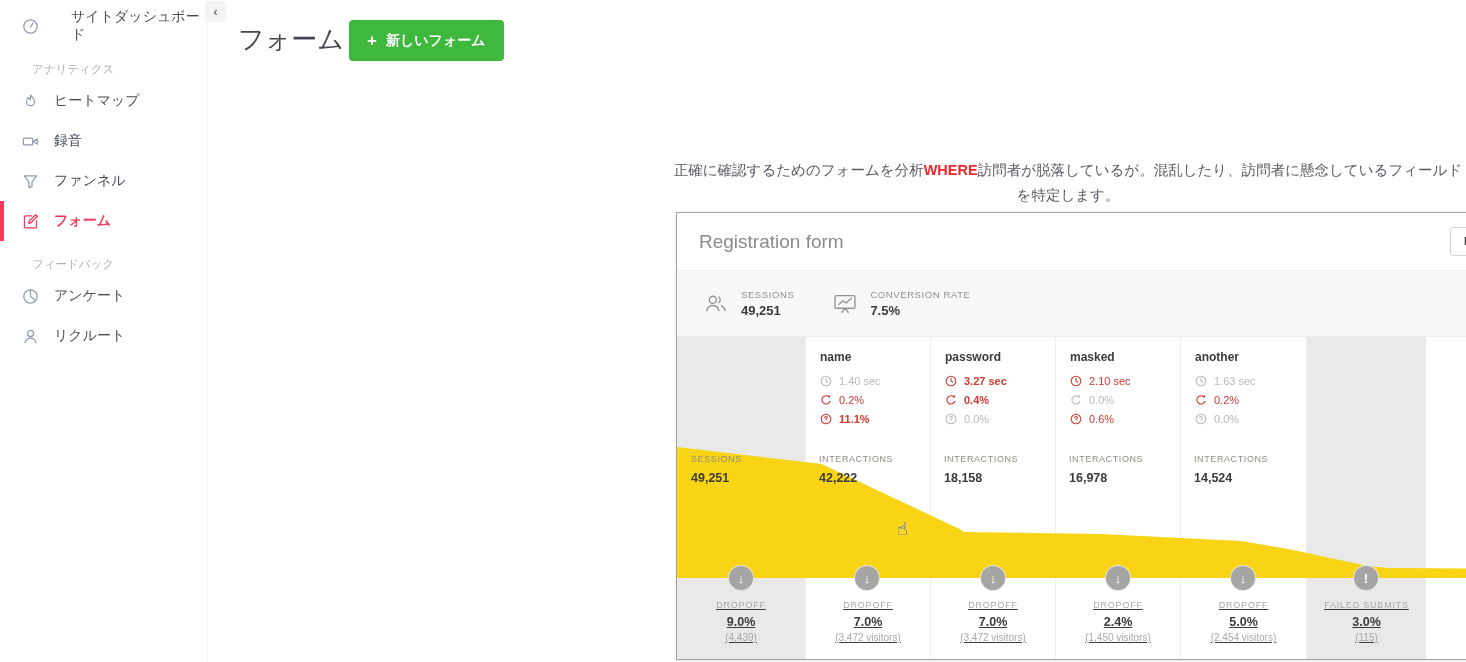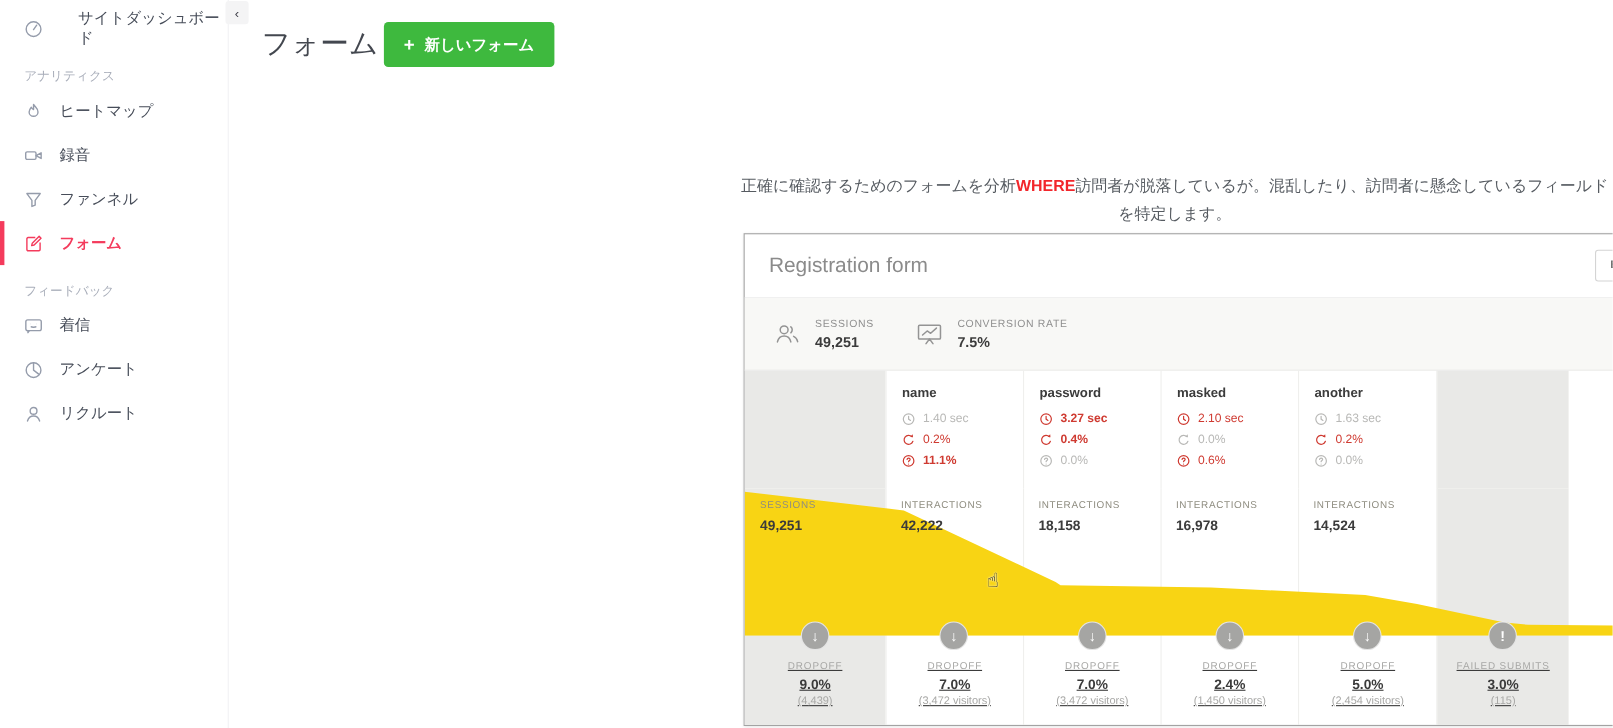--- a/index.html
+++ b/index.html
@@ -11,21 +11,21 @@
   
   .sidebar { position:absolute; left:0; top:0; width:208px; height:662px; background:#fff; border-right:1px solid #f2f2f4; }
   .collapse-btn { position:absolute; left:205px; top:1px; width:21px; height:21px; background:#f4f4f5; border:none; border-radius:3px; font-size:12px; color:#3c3c46; cursor:pointer; z-index:5; line-height:1; }
   .side-item { display:flex; align-items:center; height:40px; padding-left:22px; gap:15px; font-size:14px; color:#474d59; position:relative; cursor:pointer; }
   .side-item:first-of-type { margin-top:6px;gap:32px; }
   .sicon { color:#959cab; display:flex; }
   .sicon svg { width:17px; height:17px; }
   .side-item.active { color:#f43b5c; font-weight:bold; }
   .side-item.active .sicon { color:#f43b5c; }
   .side-item.active::before { content:""; position:absolute; left:0; top:0; width:4px; height:40px; background:#f43b5c; }
-  .side-section { margin:16px 0 4px; padding-left:22px; font-size:11.5px; color:#a9aeba; }
+  .side-section { margin:16px 0 4px; padding-left:32px; font-size:11.5px; color:#a9aeba; }
   
   .page-title { position:absolute; left:238px; top:22px; font-size:26px; font-weight:400; color:#43474f; }
   .new-form-btn { position:absolute; left:349px; top:20px; height:41px; padding:0 18px; background:#3eb93e; border:none; border-radius:4px; color:#fff; font-size:14px; font-weight:bold; display:flex; align-items:center; gap:9px; cursor:pointer; }
   .new-form-btn .plus { font-size:17px; font-weight:bold; line-height:1; }
   .intro { position:absolute; left:672px; top:158px; width:792px; font-size:14.5px; line-height:1.75; color:#565b61; text-align:center; }
   .intro .hl { color:#f2262b; font-weight:bold; }
   
   .card { position:absolute; left:676px; top:212px; width:842px; background:#fff; border:1px solid #a3a3a3; box-shadow:0 1px 3px rgba(0,0,0,.1); }
   .card-head { height:58px; display:flex; align-items:center; justify-content:space-between; padding:0 13px 0 22px; border-bottom:1px solid #f0f0f0; }
   .card-title { font-size:19px; color:#8b8b8b; font-weight:400; }
@@ -117,31 +117,20 @@
           <path d="M6.4 9.7l.5-2.1 5.9-5.9 1.6 1.6-5.9 5.9z"></path>
         </svg>
       </span>
     <span>フォーム</span>
   </div>
 
   <div class="side-section">フィードバック</div>
 
   <div class="side-item">
     <span class="sicon">
-        <svg viewBox="0 0 16 16" fill="none" stroke="currentColor" stroke-width="1.2" stroke-linejoin="round">
-          <rect x="1.4" y="2.6" width="13.2" height="9.2" rx="1.6"></rect>
-          <path d="M5.4 6h.1M10.5 6h.1" stroke-width="1.7"></path>
-          <path d="M5.6 8.4c.8.8 4 .8 4.8 0"></path>
-          <path d="M4.4 11.8l-1.2 1.8v-1.8z"></path>
-        </svg>
-      </span>
-    <span>着信</span>
-  </div>
-  <div class="side-item">
-    <span class="sicon">
         <svg viewBox="0 0 16 16" fill="none" stroke="currentColor" stroke-width="1.2" stroke-linecap="round">
           <circle cx="8" cy="8" r="6.3"></circle>
           <path d="M8 8V1.7M8 8l4.4 3.4"></path>
         </svg>
       </span>
     <span>アンケート</span>
   </div>
   <div class="side-item">
     <span class="sicon">
         <svg viewBox="0 0 16 16" fill="none" stroke="currentColor" stroke-width="1.2" stroke-linecap="round">

